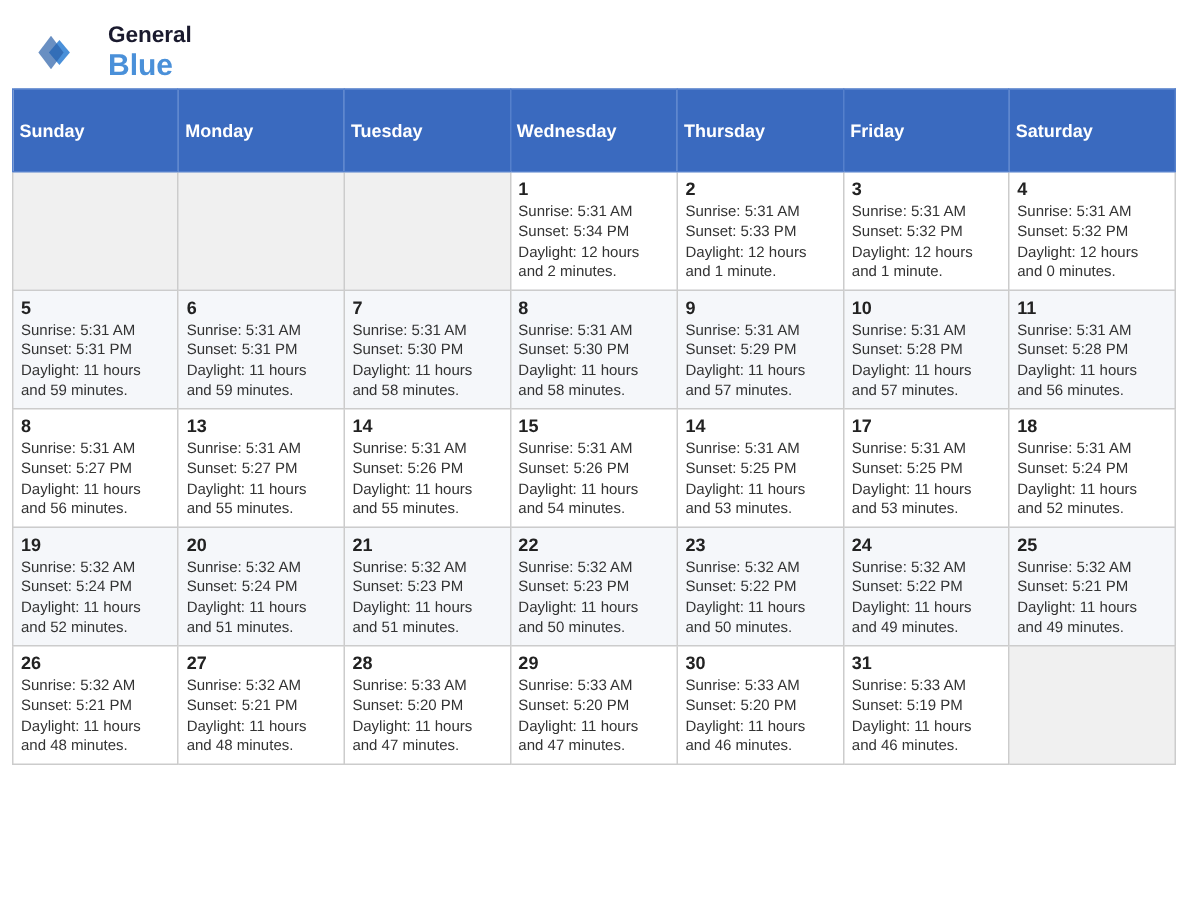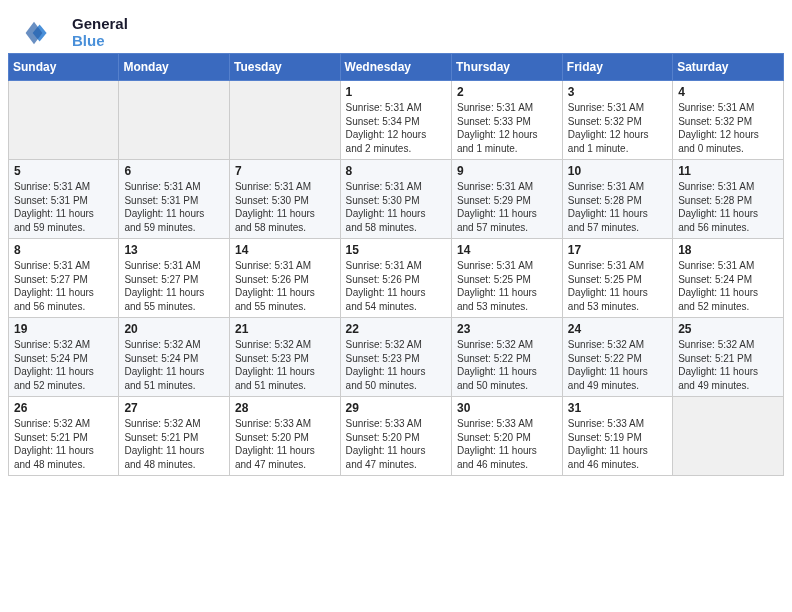--- a/index.html
+++ b/index.html
@@ -40,21 +40,21 @@
     .calendar {
       width: 100%;
       border-collapse: collapse;
       margin: 0;
     }
     .calendar thead tr th {
       background: #3a6abf;
       color: #fff;
       font-size: 12px;
       font-weight: bold;
-      padding: 6px 4px;
+      padding: 20px 4px;
       text-align: left;
       border: 1px solid #5580cc;
     }
     .calendar tbody tr td {
       vertical-align: top;
       border: 1px solid #ccc;
       padding: 4px 5px;
       width: 113px;
       min-height: 80px;
       font-size: 10px;
@@ -91,21 +91,21 @@
 
 <div class="header">
   <div class="logo">
     <svg class="logo-icon" viewBox="0 0 40 40">
       <rect x="0" y="0" width="40" height="40" rx="4" fill="#fff"></rect>
       <polygon points="28,8 38,20 28,32 18,20" fill="#4a90d9"></polygon>
       <polygon points="20,4 32,20 20,36 8,20" fill="#2a5fa8" opacity="0.7"></polygon>
     </svg>
     <div>
       <div style="font-size:15px;font-weight:bold;color:#1a1a2e;line-height:1.1;">General</div>
-      <div style="font-size:15px;font-weight:bold;color:#4a90d9;line-height:1.1;">Blue</div>
+      <div style="font-size:20px;font-weight:bold;color:#4a90d9;line-height:1.1;">Blue</div>
     </div>
   </div>
   <div class="title-block">
     <div class="month-title"></div>
     <div class="location-title"></div>
   </div>
 </div>
 
 <div class="container">
   <table class="calendar">

